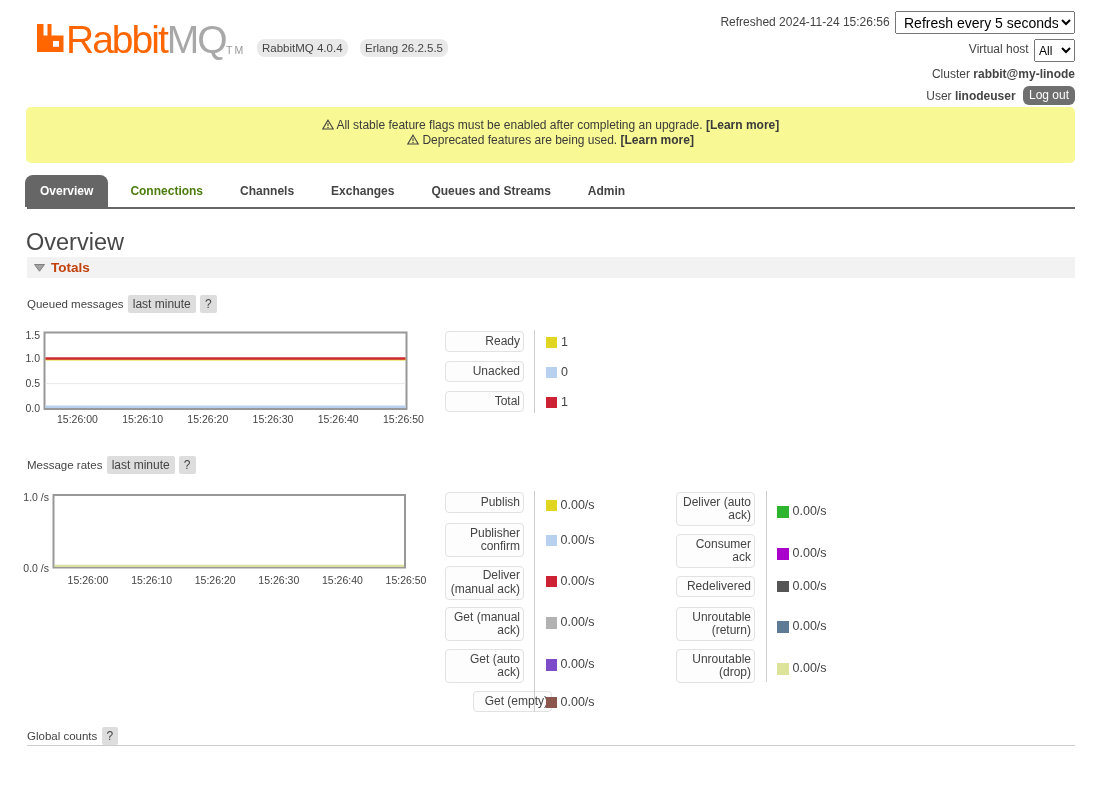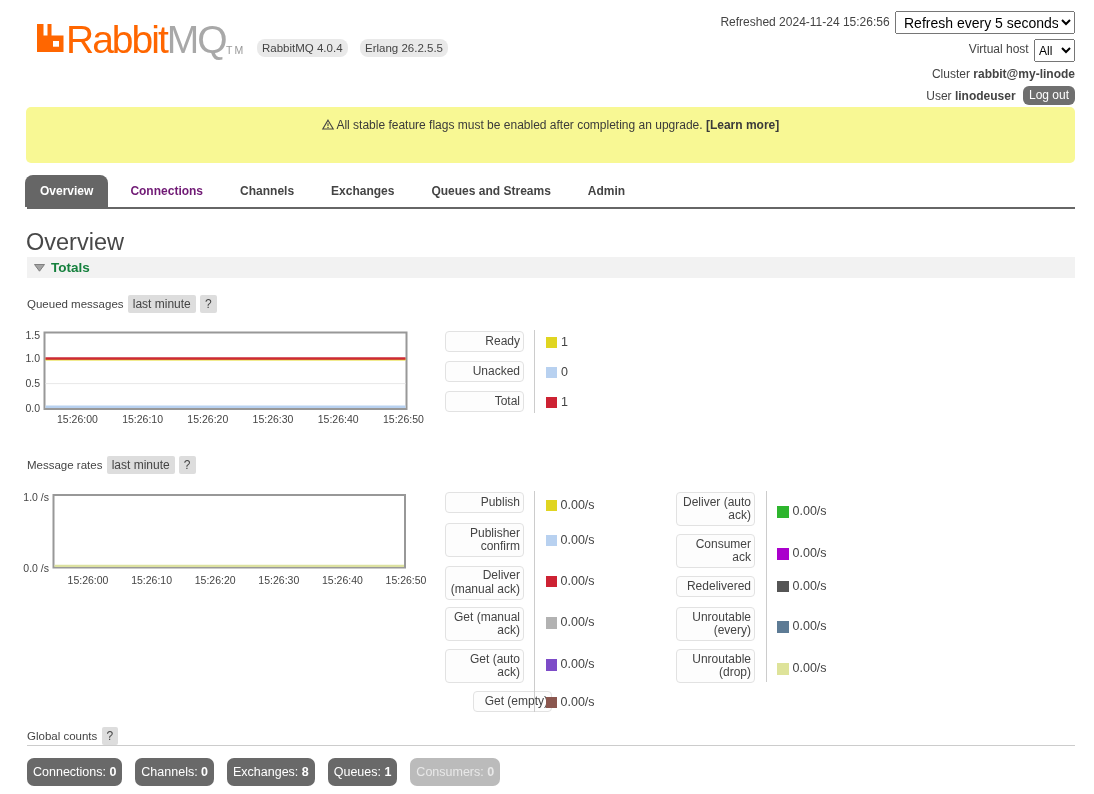--- a/index.html
+++ b/index.html
@@ -49,40 +49,45 @@
   <div class="abs" style="right:19px; top:85.5px; font-size:12px;">User <b>linodeuser</b>
     <span style="display:inline-block; background:#6f6f6f; color:#fff; border-radius:6px; font-size:12px; padding:2.5px 6px; margin-left:4px;">Log out</span>
   </div>
 
   <div class="abs" style="left:26px; top:106.5px; width:1049px; height:56px; background:#f8f894; border-radius:5px; text-align:center; font-size:12px; color:#3a3a3a;">
     <div style="margin-top:11.5px; line-height:14.5px;"><svg width="12" height="11" viewBox="0 0 12 11" style="vertical-align:-1px;">
           <path d="M6 1.2 L11.2 10 H0.8 Z" fill="none" stroke="#444" stroke-width="1.1"></path>
           <line x1="6" y1="4.2" x2="6" y2="7" stroke="#444" stroke-width="1.1"></line>
           <circle cx="6" cy="8.6" r="0.75" fill="#444"></circle>
         </svg> All stable feature flags must be enabled after completing an upgrade. <b>[Learn more]</b></div>
+    <div style="line-height:14.5px;"><svg width="12" height="11" viewBox="0 0 12 11" style="vertical-align:-1px;">
+          <path d="M6 1.2 L11.2 10 H0.8 Z" fill="none" stroke="#444" stroke-width="1.1"></path>
+          <line x1="6" y1="4.2" x2="6" y2="7" stroke="#444" stroke-width="1.1"></line>
+          <circle cx="6" cy="8.6" r="0.75" fill="#444"></circle>
+        </svg> Deprecated features are being used. <b>[Learn more]</b></div>
   </div>
 
   <div class="abs" style="left:27px; top:175px; width:1048px; height:32px; border-bottom:2px solid #666;">
     <div style="display:flex; gap:7px; margin-left:-2px; height:32px; font-size:12px; font-weight:bold;">
       <div style="background:#666; color:#fff; border-radius:8px 8px 0 0; padding:0 15px; line-height:32px;">Overview</div>
-      <div style="padding:0 15px; line-height:32px; color:#701a75;text-align:right;">Connections</div>
+      <div style="padding:0 15px; line-height:32px; color:#4d7c0f;text-align:right;">Connections</div>
       <div style="padding:0 15px; line-height:32px; color:#444;">Channels</div>
       <div style="padding:0 15px; line-height:32px; color:#444;">Exchanges</div>
       <div style="padding:0 15px; line-height:32px; color:#444;">Queues and Streams</div>
       <div style="padding:0 15px; line-height:32px; color:#444;">Admin</div>
     </div>
   </div>
 
   <div class="abs" style="left:26px; top:229px; font-size:23.5px; color:#484848; line-height:27px;">Overview</div>
 
   <div class="abs" style="left:27px; top:257px; width:1048px; height:21px; background:#f2f2f2;">
     <svg class="abs" style="left:7px; top:7px;" width="11" height="8" viewBox="0 0 11 8">
       <polygon points="0.5,0.5 10.5,0.5 5.5,7.2" fill="#a3a3a3" stroke="#7f7f7f" stroke-width="1"></polygon>
     </svg>
-    <div class="abs" style="left:24px; top:0; font-size:13.5px; font-weight:bold; line-height:21px; color:#15803d;">Totals</div>
+    <div class="abs" style="left:24px; top:0; font-size:13.5px; font-weight:bold; line-height:21px; color:#c2410c;">Totals</div>
   </div>
 
   <div class="abs" style="left:27px; top:297px; font-size:11.5px; color:#444;">Queued messages
     <span class="tag" style="margin-left:1px;">last minute</span>
     <span class="tag" style="margin-left:1px;">?</span>
   </div>
 
   <svg class="abs" style="left:27px; top:326px;" width="440" height="104" viewBox="0 0 440 104">
     <rect x="17.5" y="6.5" width="362" height="76.5" fill="#fff" stroke="#989898" stroke-width="2"></rect>
     <line x1="18.5" y1="57.6" x2="378.5" y2="57.6" stroke="#e8e8e8" stroke-width="1"></line>
@@ -154,39 +159,32 @@
   <div class="abs" style="left:560.5px; top:497.5px; font-size:12.5px;">0.00/s</div>
   <div class="abs" style="left:560.5px; top:532.5px; font-size:12.5px;">0.00/s</div>
   <div class="abs" style="left:560.5px; top:573.5px; font-size:12.5px;">0.00/s</div>
   <div class="abs" style="left:560.5px; top:615px; font-size:12.5px;">0.00/s</div>
   <div class="abs" style="left:560.5px; top:657px; font-size:12.5px;">0.00/s</div>
   <div class="abs" style="left:560.5px; top:694.5px; font-size:12.5px;">0.00/s</div>
 
   <div class="abs lbox" style="left:676px; top:492px;">Deliver (auto ack)</div>
   <div class="abs lbox" style="left:676px; top:534px;">Consumer ack</div>
   <div class="abs lbox" style="left:676px; top:576px;">Redelivered</div>
-  <div class="abs lbox" style="left:676px; top:607px;">Unroutable (every)</div>
+  <div class="abs lbox" style="left:676px; top:607px;">Unroutable (return)</div>
   <div class="abs lbox" style="left:676px; top:649px;text-align:right;">Unroutable (drop)</div>
   <div class="abs vsep" style="left:766px; top:491px; height:191px;"></div>
   <div class="abs sw" style="left:777px; top:506px; background:#2eb52e;"></div>
   <div class="abs sw" style="left:777px; top:548px; background:#aa00cc;"></div>
   <div class="abs sw" style="left:777px; top:580.5px; background:#555;"></div>
   <div class="abs sw" style="left:777px; top:621px; background:#5d7b95;"></div>
   <div class="abs sw" style="left:777px; top:663px; background:#dee39a;"></div>
   <div class="abs" style="left:792.5px; top:504px; font-size:12.5px;">0.00/s</div>
   <div class="abs" style="left:792.5px; top:546px; font-size:12.5px;">0.00/s</div>
   <div class="abs" style="left:792.5px; top:578.5px; font-size:12.5px;">0.00/s</div>
   <div class="abs" style="left:792.5px; top:619px; font-size:12.5px;">0.00/s</div>
   <div class="abs" style="left:792.5px; top:661px; font-size:12.5px;">0.00/s</div>
 
   <div class="abs" style="left:27px; top:729px; font-size:11.5px; color:#444;">Global counts
     <span class="tag" style="margin-left:1px;">?</span>
   </div>
   <div class="abs" style="left:27px; top:745px; width:1048px; height:1px; background:#ccc;"></div>
-  <div class="abs" style="left:27px; top:758px; white-space:nowrap;">
-    <span class="gbadge">Connections: <b>0</b></span>
-    <span class="gbadge">Channels: <b>0</b></span>
-    <span class="gbadge">Exchanges: <b>8</b></span>
-    <span class="gbadge">Queues: <b>1</b></span>
-    <span class="gbadge" style="background:#bbb; color:#e8e8e8;">Consumers: <b>0</b></span>
-  </div>
 
 </div>
 
 </body></html>

